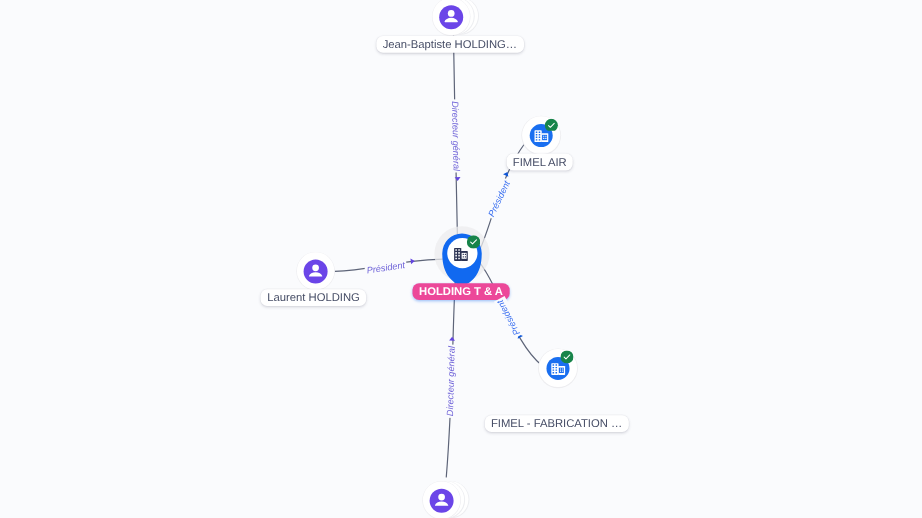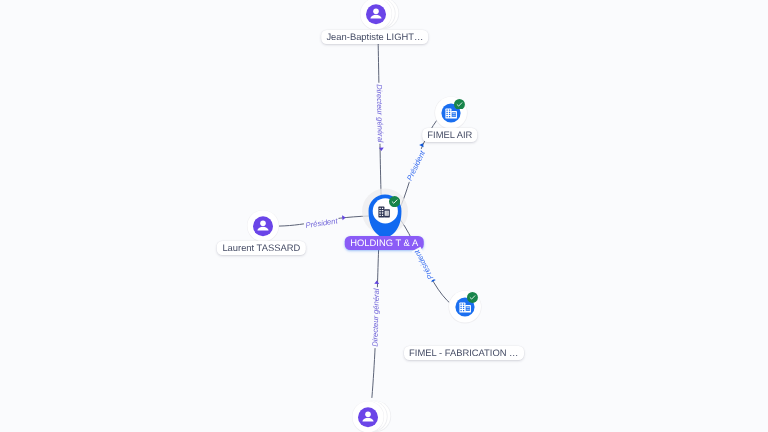--- a/index.html
+++ b/index.html
@@ -7,22 +7,22 @@
   body{width:768px;height:432px;overflow:hidden;background:#fafbfd;
        font-family:"Liberation Sans",sans-serif;-webkit-font-smoothing:antialiased;text-rendering:geometricPrecision;}
   #canvas{position:relative;width:768px;height:432px;background:#fafbfd;}
   svg.layer{position:absolute;left:0;top:0;width:768px;height:432px;overflow:visible;}
   #nodelayer{position:absolute;left:0;top:0;width:768px;height:432px;}
   .node{position:absolute;transform:translate(-50%,-50%);}
   .nlabel{position:absolute;transform:translateX(-50%);
     background:#fff;border-radius:5.5px;padding:0 5.3px;white-space:nowrap;
     color:#454c65;font-size:9.4px;line-height:14px;height:14px;
     box-shadow:0 1px 2.5px rgba(58,62,88,.20),0 0 0 .5px rgba(58,62,88,.04);}
-  .nlabel.main{background:#8b5cf6;color:#fff;border-radius:5.5px;
-    box-shadow:0 1px 2.5px rgba(17,105,240,.40);}
+  .nlabel.main{background:#ec4899;color:#fff;border-radius:5.5px;
+    box-shadow:0 1px 2.5px rgba(17,105,240,.40);font-weight:bold;}
   .elabel{position:absolute;white-space:nowrap;font-size:7.6px;line-height:10px;
     font-style:italic;transform-origin:0 50%;pointer-events:none;
     background:#fafbfd;padding:0 1.5px;}
 </style>
 </head>
 <body>
 
 <div id="canvas">
   <svg class="layer" id="edgelayer">
       <g>
@@ -53,21 +53,21 @@
           <circle cx="25.3" cy="17.1" r="15.1" fill="#fff"></circle>
           <circle cx="21.8" cy="17.6" r="15.8" fill="#edeef1"></circle>
           <circle cx="21.5" cy="17.3" r="15.3" fill="#fff"></circle>
           <circle cx="18" cy="18" r="16.1" fill="#eeeef1"></circle>
           <circle cx="18" cy="17.75" r="15.6" fill="#fff"></circle>
           <circle cx="18" cy="18.3" r="10.0" fill="#6b45e8"></circle>
           <circle cx="18" cy="15.2" r="2.8" fill="#fff"></circle>
           <path d="M18 18.85c-2.7 0-4.95 1.45-5.55 3.15a.45.45 0 0 0 .45.5h10.2a.45.45 0 0 0 .45-.5c-.6-1.7-2.85-3.15-5.55-3.15z" fill="#fff"></path>
         </svg>
       </div>
-      <div class="nlabel" style="left: 374.9px; top: 29.8px;">Jean-Baptiste LIGHT…</div>
+      <div class="nlabel" style="left: 374.9px; top: 29.8px;">Jean-Baptiste HOLDING…</div>
       <div class="node" style="left: 451.4px; top: 113px; width: 36px; height: 36px;">
         <svg width="36" height="36" viewBox="0 0 36 36" style="position:absolute;left:0;top:0">
           <circle cx="18" cy="18" r="16.6" fill="#ededf0"></circle>
           <circle cx="18" cy="17.7" r="15.9" fill="#fff"></circle>
           <circle cx="18" cy="18" r="9.6" fill="#1a6ff0"></circle>
           <g transform="translate(12.2,12.7) scale(0.572,0.48)">
             <g>
               <rect x="0.4" y="1.9" width="10.5" height="20.4" rx="1.1" fill="#fff"></rect>
               <rect x="10.3" y="6.8" width="10.2" height="15.5" rx="1.1" fill="#fff"></rect>
               <rect x="2.2" y="4" width="2.3" height="2.5" rx=".4" fill="#1a6ff0"></rect>
@@ -129,21 +129,21 @@
       <div class="nlabel main" style="left: 384.2px; top: 235.9px;">HOLDING T &amp; A</div>
       <div class="node" style="left: 262.9px; top: 225.6px; width: 36px; height: 36px;">
         <svg width="36" height="36" viewBox="0 0 36 36" style="position:absolute;left:0;top:0;display:block">
           <circle cx="18" cy="18" r="16.1" fill="#eeeef1"></circle>
           <circle cx="18" cy="17.75" r="15.6" fill="#fff"></circle>
           <circle cx="18" cy="18.3" r="10.0" fill="#6b45e8"></circle>
           <circle cx="18" cy="15.2" r="2.8" fill="#fff"></circle>
           <path d="M18 18.85c-2.7 0-4.95 1.45-5.55 3.15a.45.45 0 0 0 .45.5h10.2a.45.45 0 0 0 .45-.5c-.6-1.7-2.85-3.15-5.55-3.15z" fill="#fff"></path>
         </svg>
       </div>
-      <div class="nlabel" style="left: 261.3px; top: 240.9px;">Laurent TASSARD</div>
+      <div class="nlabel" style="left: 261.3px; top: 240.9px;">Laurent HOLDING</div>
       <div class="node" style="left: 464.6px; top: 306.5px; width: 36px; height: 36px;">
         <svg width="36" height="36" viewBox="0 0 36 36" style="position:absolute;left:0;top:0">
           <circle cx="18" cy="18" r="16.6" fill="#ededf0"></circle>
           <circle cx="18" cy="17.7" r="15.9" fill="#fff"></circle>
           <circle cx="18" cy="18" r="9.6" fill="#1a6ff0"></circle>
           <g transform="translate(12.2,12.7) scale(0.572,0.48)">
             <g>
               <rect x="0.4" y="1.9" width="10.5" height="20.4" rx="1.1" fill="#fff"></rect>
               <rect x="10.3" y="6.8" width="10.2" height="15.5" rx="1.1" fill="#fff"></rect>
               <rect x="2.2" y="4" width="2.3" height="2.5" rx=".4" fill="#1a6ff0"></rect>

